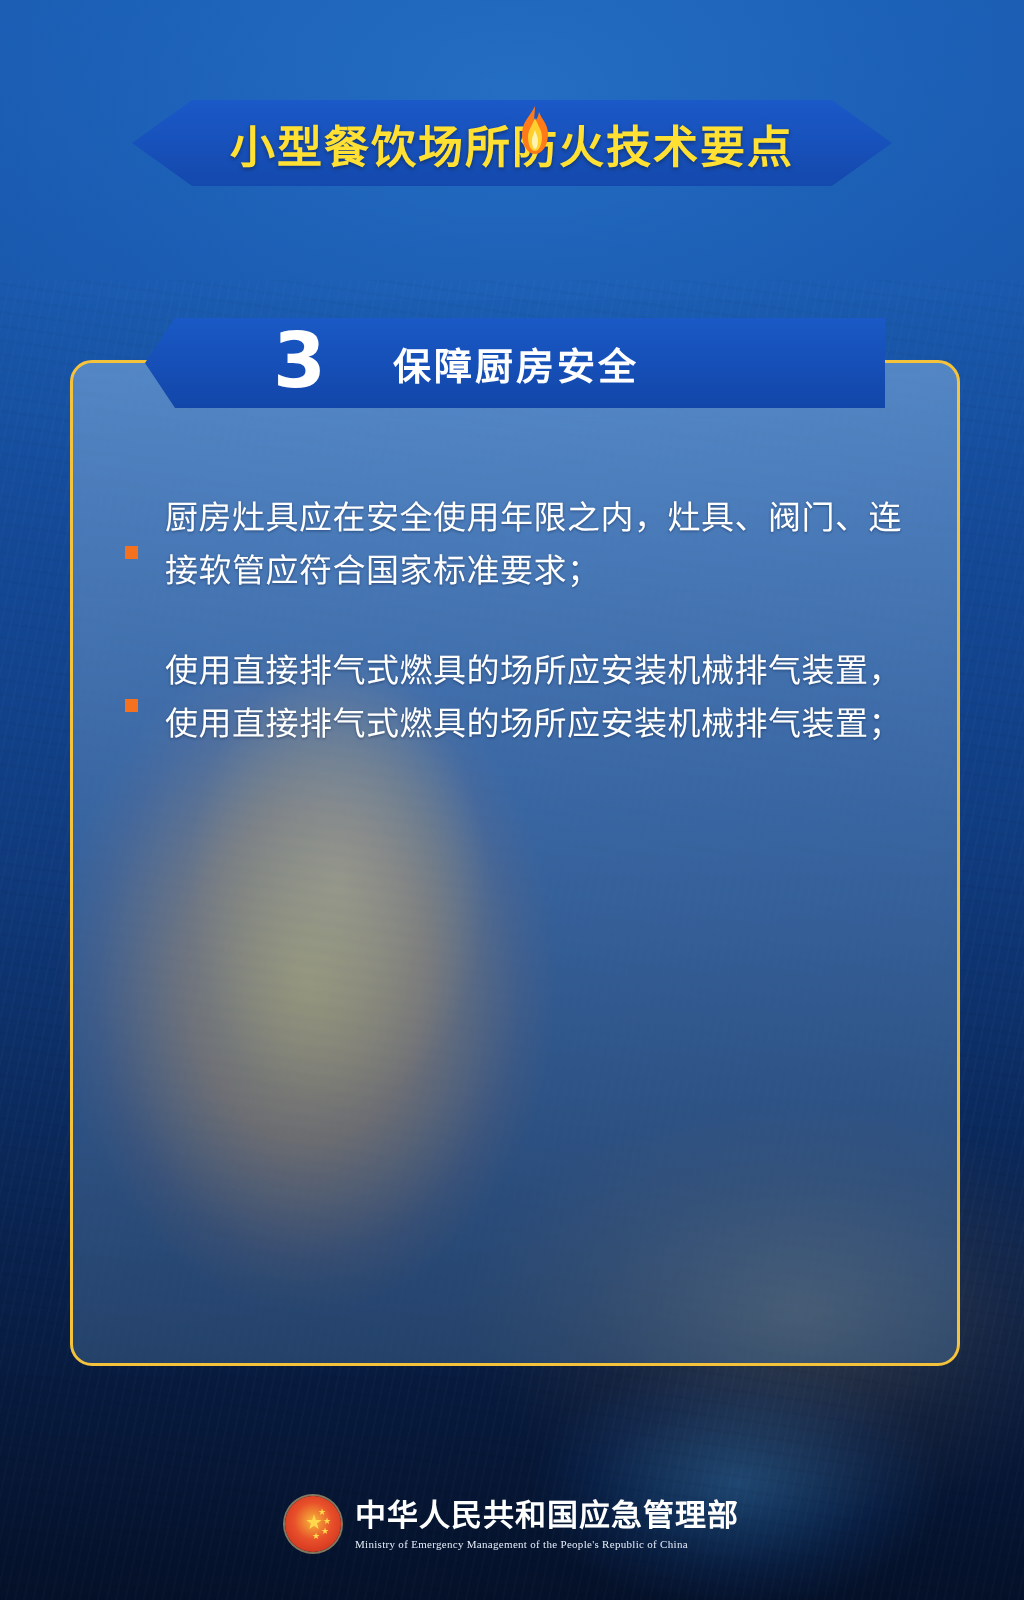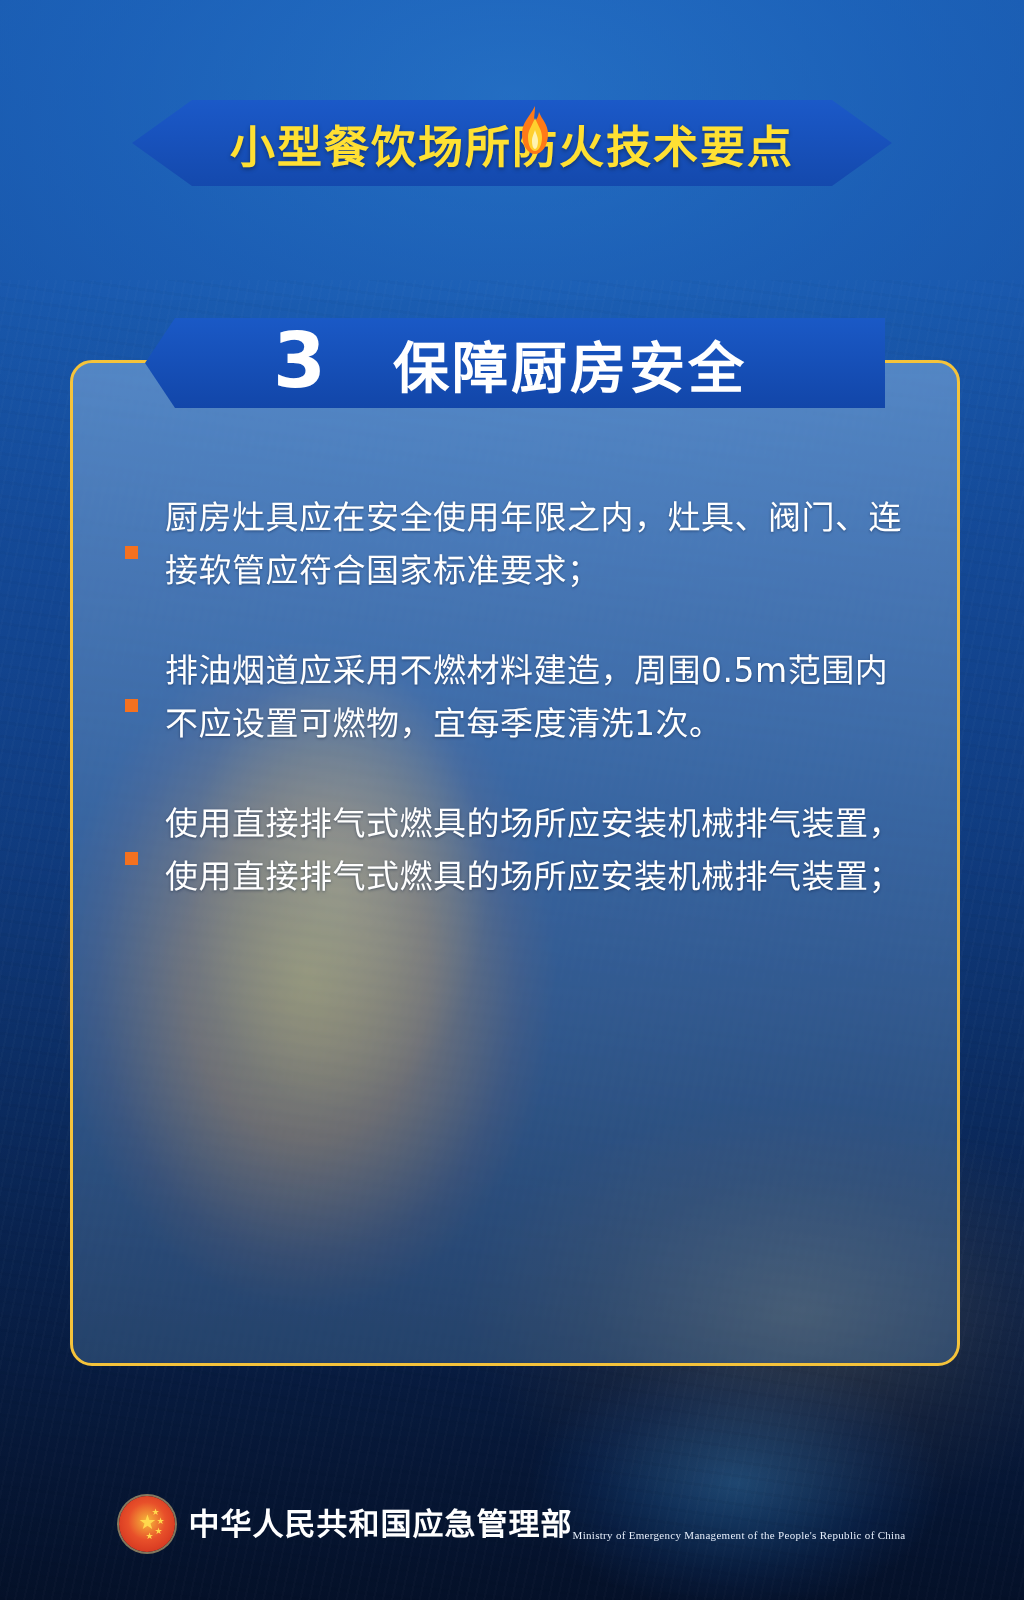--- a/index.html
+++ b/index.html
@@ -123,21 +123,21 @@
     font-weight: bold;
     color: #ffffff;
     font-family: "DejaVu Sans", "Liberation Sans", sans-serif;
     line-height: 1;
   }
   .section-title {
     position: absolute;
     left: 248px;
     top: 50%;
     transform: translateY(-50%);
-    font-size: 56px;
+    font-size: 38px;
     font-weight: bold;
     letter-spacing: 3px;
     color: #ffffff;
     font-family: "DejaVu Sans", "Liberation Sans", sans-serif;
     white-space: nowrap;
   }
 
   
   .points {
     position: absolute;
@@ -190,21 +190,21 @@
     position: absolute;
     color: #ffd84d;
     font-size: 16px;
     line-height: 1;
   }
   .emblem .s1 { left: 20px; top: 16px; font-size: 20px; }
   .emblem .s2 { left: 33px; top: 12px; font-size: 9px; }
   .emblem .s3 { left: 38px; top: 21px; font-size: 9px; }
   .emblem .s4 { left: 36px; top: 31px; font-size: 9px; }
   .emblem .s5 { left: 27px; top: 36px; font-size: 9px; }
-  .footer-text { display: flex; flex-direction: row; align-items: flex-end; }
+  .footer-text { display: flex; flex-direction: column; }
   .footer-cn {
     font-size: 31px;
     font-weight: bold;
     color: #ffffff;
     letter-spacing: 1px;
     font-family: "DejaVu Sans", "Liberation Sans", sans-serif;
     line-height: 1.1;
   }
   .footer-en {
     font-size: 11px;
@@ -240,24 +240,20 @@
       <div class="section-title">保障厨房安全</div>
     </div>
 
     <div class="points">
       <div class="point">
         <span class="bullet"></span>
         <div class="point-text">厨房灶具应在安全使用年限之内，灶具、阀门、连接软管应符合国家标准要求；</div>
       </div>
       <div class="point">
         <span class="bullet"></span>
-        <div class="point-text">排油烟道应采用不燃材料建造，周围0.5m范围内不应设置可燃物，宜每季度清洗1次。</div>
-      </div>
-      <div class="point">
-        <span class="bullet"></span>
         <div class="point-text">使用直接排气式燃具的场所应安装机械排气装置，使用直接排气式燃具的场所应安装机械排气装置；</div>
       </div>
     </div>
 
   </div>
 
   <div class="footer">
     <div class="emblem">
       <span class="star s1">★</span>
       <span class="star s2">★</span>

